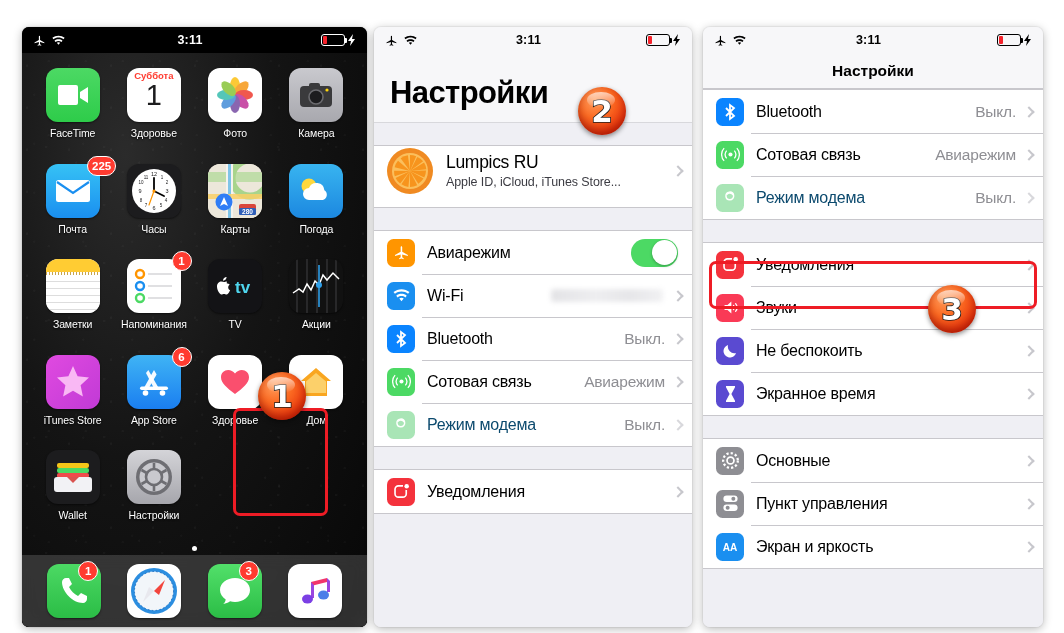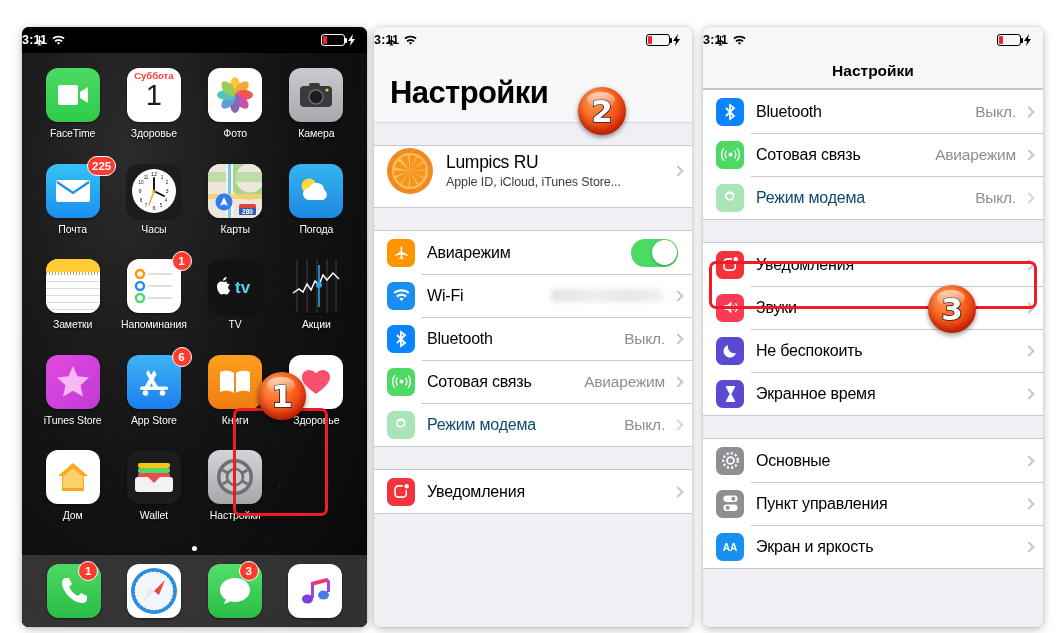--- a/index.html
+++ b/index.html
@@ -26,21 +26,21 @@
   
   .statusbar {
     height: 26px; display: flex; align-items: center;
     padding: 0 11px; font-size: 12.5px; font-weight: bold;
     position: relative;
   }
   .sb-dark { background: #000; color: #fff; }
   .sb-light { background: #f7f7f9; color: #000; }
   .sb-left { display: flex; align-items: center; gap: 6px; }
   .sb-time {
-    position: absolute; left: 0; right: 9px; text-align: left;
+    position: absolute; left: 0; right: 9px; text-align: center;
     font-size: 12.5px; font-weight: bold; letter-spacing: 0.2px;
   }
   .sb-right { margin-left: auto; display: flex; align-items: center; gap: 3px; }
   .ico-plane { width: 13px; height: 13px; }
   .ico-wifi  { width: 13px; height: 11px; }
   .batt {
     width: 24px; height: 11.5px; border: 1.3px solid currentColor;
     border-radius: 3px; position: relative; padding: 1px;
   }
   .batt::after {
@@ -419,29 +419,20 @@
               <path fill="#fff" d="M11.3 4l11.5 20h-5L9 7z" opacity=".95"></path>
               <rect x="3" y="20.5" width="28" height="3.4" rx="1.7" fill="#fff"></rect>
               <circle cx="8.5" cy="27" r="2.8" fill="#fff"></circle>
                 <circle cx="25.5" cy="27" r="2.8" fill="#fff"></circle>
             </svg>
           </div>
           <div class="badge">6</div>
           <div class="applabel">App Store</div>
         </div>
 
-        <div class="appcell">
-          <div class="appicon" style="background:linear-gradient(#ff9f1c,#f07c10)">
-            <svg width="36" height="26" viewBox="0 0 36 26">
-              <path fill="#fff" d="M17 4C13 1 7 1.5 3 3v20c4-1.5 10-2 14 1V4z"></path>
-              <path fill="#fff" d="M19 4c4-3 10-2.5 14-1v20c-4-1.5-10-2-14 1V4z"></path>
-            </svg>
-          </div>
-          <div class="applabel">Книги</div>
-        </div>
 
         <div class="appcell">
           <div class="appicon" style="background:#fff">
             <svg width="30" height="28" viewBox="0 0 30 28">
                 <path fill="#fa4f6e" d="M15 26C7 20 1 15.2 1 9.3 1 5 4.2 2 8.2 2c2.6 0 5 1.4 6.8 3.6C16.8 3.4 19.2 2 21.8 2 25.8 2 29 5 29 9.3 29 15.2 23 20 15 26z"></path>
               </svg>
           </div>
           <div class="applabel">Здоровье</div>
         </div>
 

